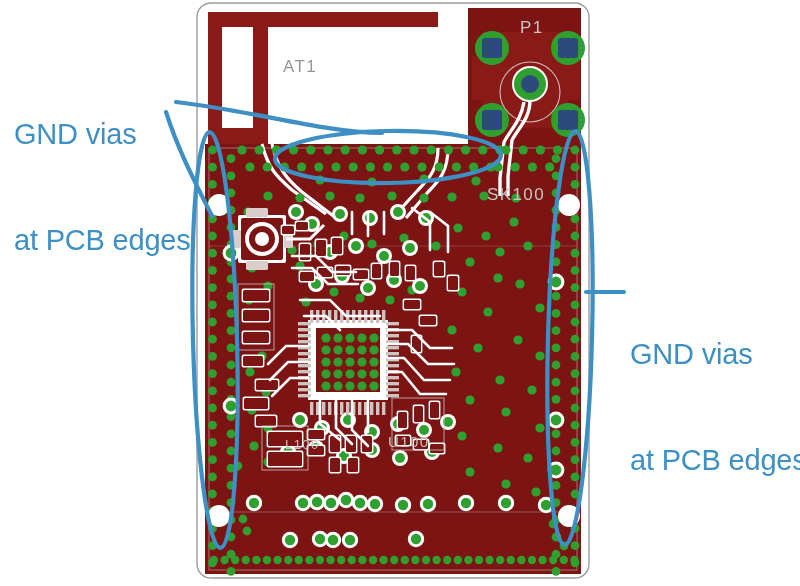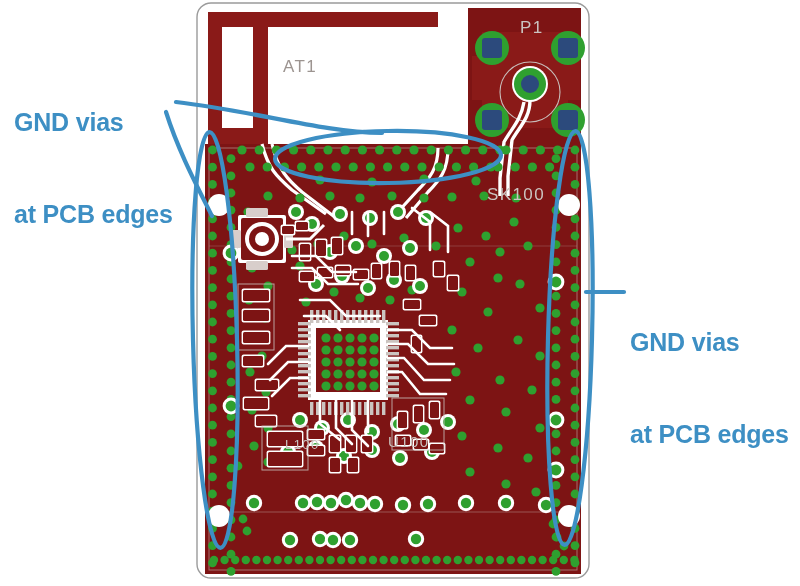--- a/index.html
+++ b/index.html
@@ -10,22 +10,22 @@
     font-family:"Liberation Sans", sans-serif;
     overflow:hidden;
     position:relative;
   }
   #stage{position:absolute;left:0;top:0;width:800px;height:586px;}
 
   
   .anno-label{
     position:absolute;
     font-family:"Liberation Sans", sans-serif;
-    font-weight:bold;
-    font-size:25px;
+    font-weight:normal;
+    font-size:29px;
     line-height:1.22;
     color:#3d8fc4;
     letter-spacing:-0.2px;
     white-space:pre;
   }
   #label-left{ left:14px;  top:46px;  text-align:left; }
   #label-right{ left:630px; top:266px; text-align:left; }
   .anno-line1{display:block;}
   .anno-line2{display:block;}
 

